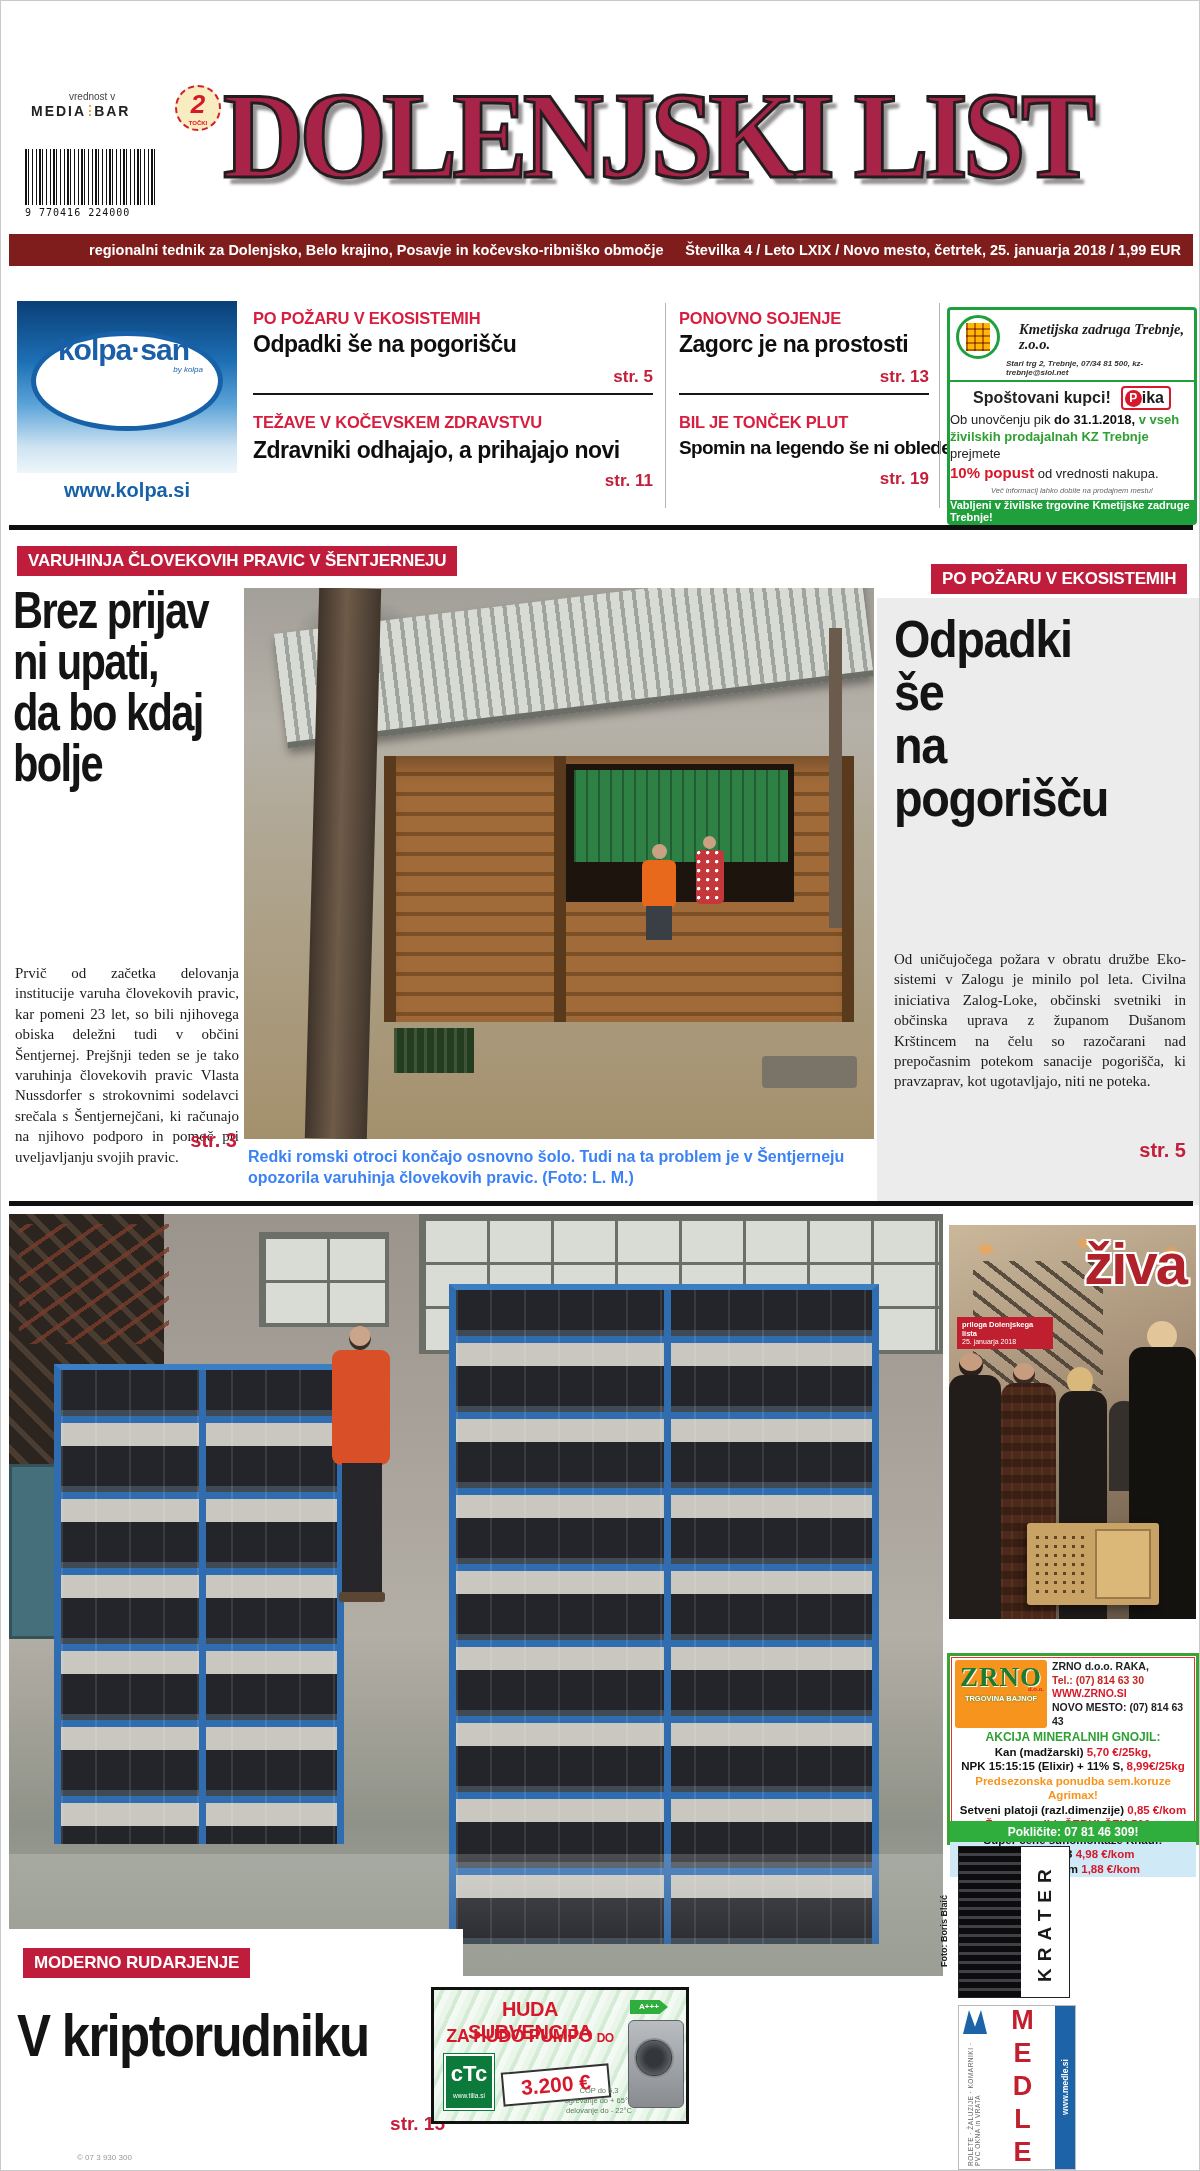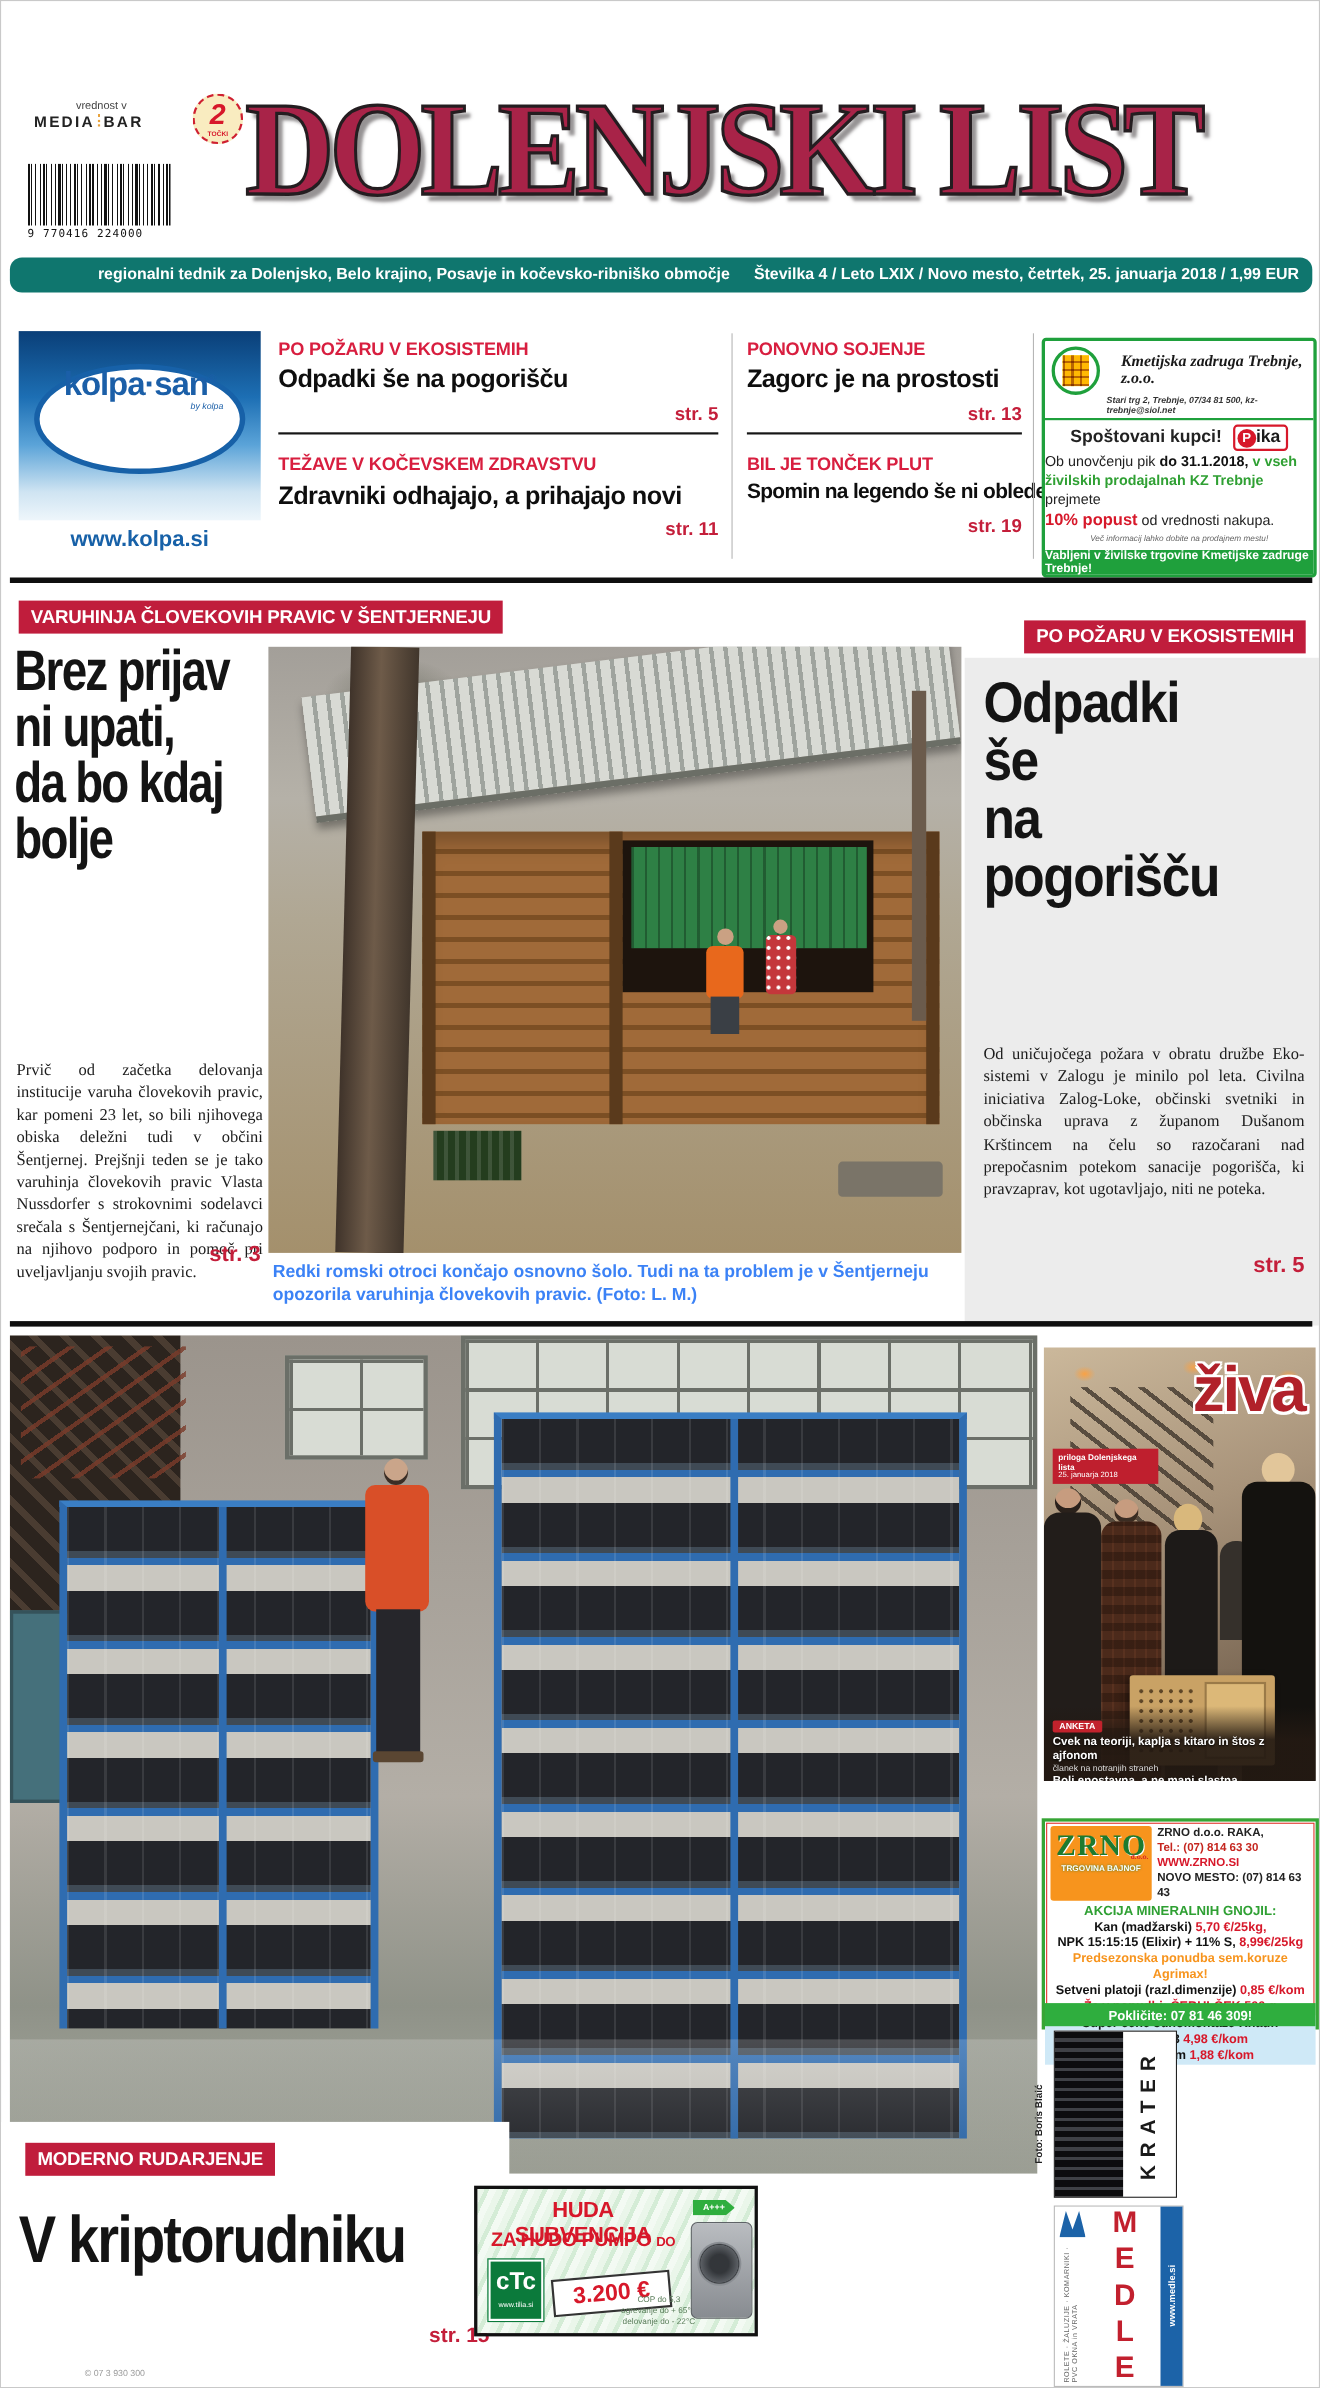--- a/index.html
+++ b/index.html
@@ -18,23 +18,23 @@
   .mb-name{font-size:14px;font-weight:700;color:#222;letter-spacing:2px;}
   .mb-sep{display:inline-block;width:0;height:11px;border-left:2px dotted #e8a33d;margin:0 3px;}
   .mb-badge{position:absolute;right:0;top:-6px;width:46px;height:46px;border-radius:50%;
     background:#f9ecc0;border:2px dashed #cf2030;text-align:center;}
   .mb-badge-num{font-size:26px;font-weight:700;font-style:italic;color:#d7182a;line-height:34px;}
   .mb-badge-lbl{font-size:6px;font-weight:700;color:#d7182a;line-height:4px;}
   .barcode{left:24px;top:148px;width:130px;height:56px;
     background:repeating-linear-gradient(90deg,#111 0 2px,#fff 2px 3px,#111 3px 4px,#fff 4px 7px,#111 7px 8px,#fff 8px 11px,#111 11px 12px,#fff 12px 14px);}
   .barcode-digits{left:24px;top:206px;width:130px;text-align:left;
     font-family:"DejaVu Sans Mono",monospace;font-size:10px;letter-spacing:1px;color:#111;}
-  .info-strip{left:8px;top:233px;width:1184px;height:32px;background:#0f766e;color:#fff;
+  .info-strip{left:8px;top:233px;width:1184px;height:32px;background:#7f1d1d;color:#fff;
     display:flex;align-items:center;justify-content:space-between;padding:0 12px 0 80px;
-    font-size:14.5px;font-weight:700;border-radius:11px;}
+    font-size:14.5px;font-weight:700;}
   
   .kick{font-size:16.5px;font-weight:700;color:#d81e3f;letter-spacing:-.2px;}
   .ttl{font-size:23px;font-weight:700;color:#0e0e0e;letter-spacing:-.5px;}
   .pg{font-weight:700;color:#c41e3a;}
   .tease-line{height:2px;background:#161616;}
   .vdiv{width:1px;background:#b6b6b6;}
   
   .kolpa{left:16px;top:300px;width:220px;height:172px;overflow:hidden;
     background:linear-gradient(180deg,#0a3f78 0%,#1d6fb4 35%,#5aa3d8 60%,#cfe4f2 85%,#eef6fb 100%);}
   .kolpa-oval{position:absolute;left:14px;top:30px;width:192px;height:100px;border-radius:50%;
@@ -392,26 +392,20 @@
     <div class="fig" style="left:110px;top:166px;width:48px;height:228px;background:#1d1a18;"></div>
     <div class="fig" style="left:160px;top:176px;width:30px;height:90px;background:#35302b;"></div>
     <div class="head" style="left:198px;top:96px;width:30px;height:30px;background:#e2c69a;"></div>
     <div class="fig" style="left:180px;top:122px;width:67px;height:272px;background:#14120f;"></div>
     <div class="box"></div>
     <div class="ziva-logo">živa</div>
     <div class="ziva-tag">
       <div class="t1">priloga Dolenjskega lista</div>
       <div class="t2">25. januarja 2018</div>
     </div>
-    <div class="ziva-cap">
-      <span class="ziva-pill">ANKETA</span>
-      <div class="ziva-c1">Cvek na teoriji, kaplja s kitaro in štos z ajfonom</div>
-      <div class="ziva-c2">članek na notranjih straneh</div>
-      <div class="ziva-c1">Bolj enostavna, a ne manj slastna</div>
-    </div>
   </div>
 
   <div class="abs zrno">
     <div class="zrno-inner"></div>
     <div class="zrno-head">
       <div class="zrno-logo">
         <div class="z1">ZRNO</div>
         <div class="zdoo">d.o.o.</div>
         <div class="z2">TRGOVINA BAJNOF</div>
       </div>

